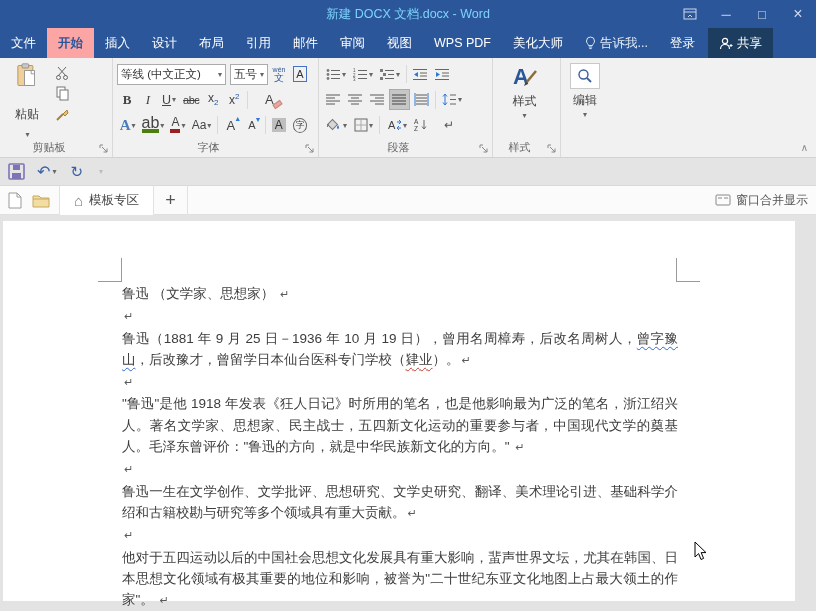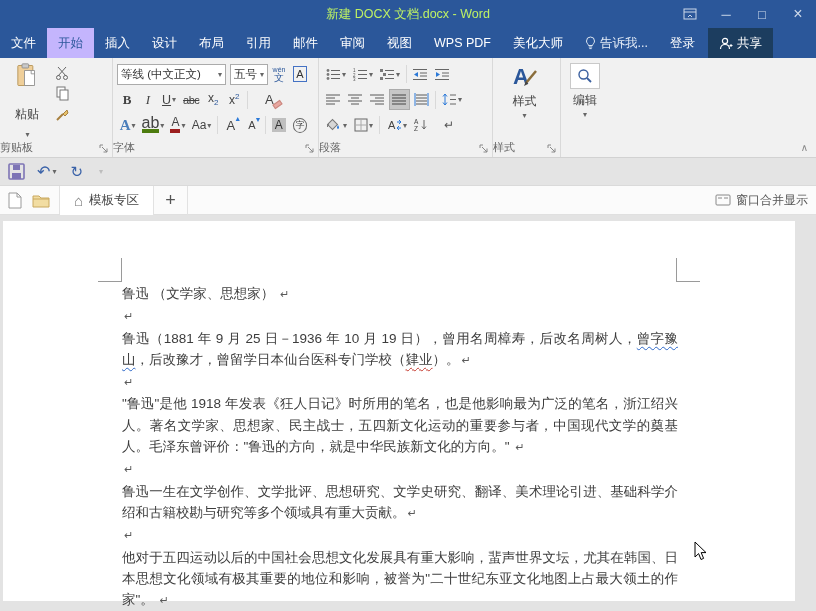--- a/index.html
+++ b/index.html
@@ -1,35 +1,35 @@
 <!DOCTYPE html>
 <html><head>
 <meta charset="utf-8">
 <style>
   * { margin:0; padding:0; box-sizing:border-box; }
   html,body { width:816px; height:611px; overflow:hidden; }
   body { font-family:"Liberation Sans", sans-serif; background:#e3e3e3; position:relative; }
 
   
   .titlebar { height:28px; background:#2b579a; display:flex; align-items:center; position:relative; }
-  .titlebar .title { position:absolute; left:0; right:0; text-align:center; color:#bef264; font-size:12.5px; }
+  .titlebar .title { position:absolute; left:0; right:0; text-align:center; color:#7dd3fc; font-size:12.5px; }
   .win-controls { position:absolute; right:0; top:0; height:28px; display:flex; }
   .win-btn { width:36px; height:28px; display:flex; align-items:center; justify-content:center; color:#cdd9ea; font-size:13px; }
 
   
   .tabrow { height:30px; background:#2b579a; display:flex; align-items:stretch; }
   .rtab { padding:0 11px; display:flex; align-items:center; gap:4px; color:#fff; font-size:12.5px; white-space:nowrap; cursor:default; }
-  .rtab.active { background:#c4b5fd; color:#2b579a; }
+  .rtab.active { background:#fca5a5; color:#2b579a;font-weight:bold; }
   .rtab.tellme { color:#e4ecf7; }
   .rtab.share { background:#1c3d5f; margin-left:2px; }
 
   
   .ribbon { height:100px; background:#f1f1f1; border-bottom:1px solid #d2d2d2; display:flex; position:relative; }
   .rgroup { position:relative; border-right:1px solid #d9d9d9; padding:3px 8px 16px 4px; }
-  .group-label { position:absolute; bottom:2px; left:0; right:14px; font-size:11px; color:#666; }
+  .group-label { position:absolute; bottom:2px; left:0; right:14px; text-align:center; font-size:11px; color:#666; }
   .launcher { position:absolute; bottom:3px; right:3px; width:10px; height:10px; }
   .rrow { display:flex; align-items:center; height:26px; gap:1px; }
   .rrow.mid { height:25px; }
   .btn { display:flex; align-items:center; justify-content:center; min-width:20px; height:21px; padding:0 2px; color:#444; font-size:12px; border:1px solid transparent; }
   .btn.pressed { background:#c6c6c6; border-color:#ababab; }
   .dd::after { content:"▾"; font-size:8px; color:#666; margin-left:1px; }
   .vsep { width:1px; height:18px; background:#d9d9d9; margin:0 2px; }
 
   .combo { height:21px; background:#fff; border:1px solid #ababab; display:flex; align-items:center; font-size:11.5px; color:#333; padding:0 3px; }
   .combo .cval { flex:1; white-space:nowrap; overflow:hidden; }

